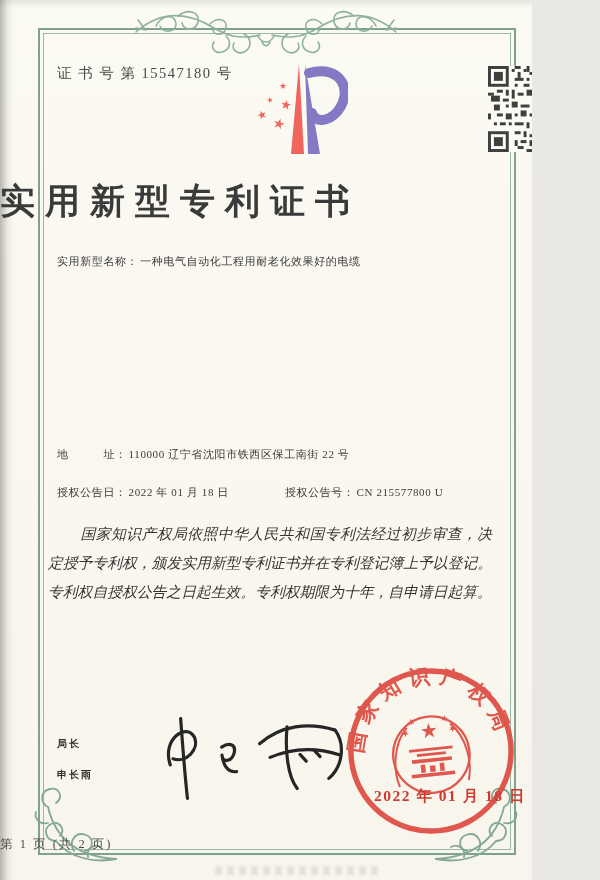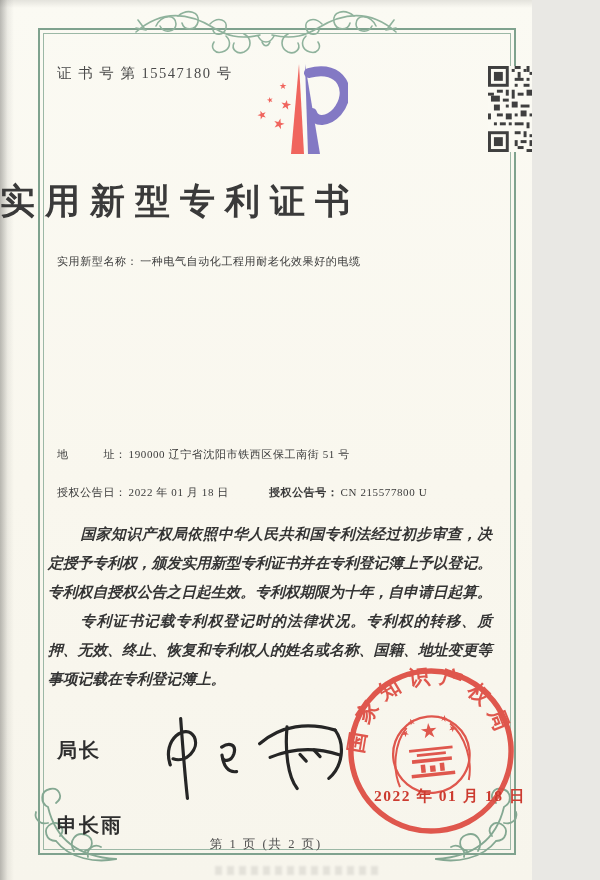--- a/index.html
+++ b/index.html
@@ -22,33 +22,33 @@
   .ornament-br{right:6px;bottom:14px;transform:scaleX(-1);}
   .cert-no{position:absolute;left:57px;top:64px;font-size:14.5px;letter-spacing:1.5px;color:#4a4a4a;}
   .logo{position:absolute;left:252px;top:58px;}
   .qr{position:absolute;left:488px;top:66px;}
   .title{position:absolute;left:0;right:0;top:178px;text-align:left;
     font-size:35px;font-weight:700;letter-spacing:10px;color:#3a3a3a;}
   .field-row{position:absolute;left:57px;right:36px;font-size:11px;
     letter-spacing:.6px;white-space:nowrap;color:#3b3b3b;}
   .field-row .lbl{margin-right:2px;}
   .r0{top:254px}.r1{top:295px}.r2{top:333px}.r3{top:371px}.r4{top:409px}.r5{top:447px}.r6{top:485px}
-  .grant-no{margin-left:40px;font-weight:bold;}
+  .grant-no{margin-left:56px;}
   .paragraphs{position:absolute;left:48px;right:40px;top:520px;
-    font-size:14.8px;line-height:29px;font-style:italic;color:#343434;text-align:justify;font-weight:bold;}
+    font-size:14.8px;line-height:29px;font-style:italic;color:#343434;text-align:justify;}
   .paragraphs p{margin:0;text-indent:2.2em;}
   .signer{position:absolute;left:57px;font-family:"Liberation Sans","DejaVu Sans",sans-serif;
-    font-size:20px;font-weight:600;color:#2e2e2e;letter-spacing:2px;}
+    font-size:10px;font-weight:600;color:#2e2e2e;letter-spacing:2px;}
   .signer-role{top:737px;}
-  .signer-name{top:812px;font-family:Liberation Mono, monospace;}
+  .signer-name{top:768px;font-family:Liberation Mono, monospace;}
   .signature{position:absolute;left:138px;top:708px;transform:rotate(-2deg);}
   .seal{position:absolute;left:340px;top:660px;opacity:.92;transform:rotate(-6deg);}
   .seal-date{position:absolute;left:374px;top:786px;color:#cc3b30;font-weight:700;
     font-size:15.5px;letter-spacing:1.5px;white-space:nowrap;}
-  .footer{position:absolute;left:0;right:0;top:836px;text-align:center;
+  .footer{position:absolute;left:0;right:0;top:836px;
     font-size:12.5px;letter-spacing:2px;color:#4c4c4c;}
   .bleed-smudge{position:absolute;left:215px;top:866px;width:165px;height:9px;opacity:.12;
     filter:blur(1px);
     background:repeating-linear-gradient(90deg,#5a5a5a 0 7px,transparent 7px 12px);}
 </style>
 </head>
 <body>
 
 <div class="page">
 
@@ -211,29 +211,28 @@
       <rect x="23" y="28" width="2" height="1"></rect>
     </g>
   </svg>
 
   <div class="title">实用新型专利证书</div>
 
   <div class="field-row r0">
     <span class="lbl">实用新型名称：</span><span>一种电气自动化工程用耐老化效果好的电缆</span>
   </div>
   <div class="field-row r5">
-    <span class="lbl">地　　　址：</span><span>190000  辽宁省沈阳市铁西区保工南街 51 号</span>
+    <span class="lbl">地　　　址：</span><span>110000  辽宁省沈阳市铁西区保工南街 22 号</span>
   </div>
   <div class="field-row r6">
     <span class="lbl">授权公告日：</span><span>2022 年 01 月 18 日</span><span class="lbl grant-no">授权公告号：</span><span>CN 215577800 U</span>
   </div>
 
   <div class="paragraphs">
     <p>国家知识产权局依照中华人民共和国专利法经过初步审查，决定授予专利权，颁发实用新型专利证书并在专利登记簿上予以登记。专利权自授权公告之日起生效。专利权期限为十年，自申请日起算。</p>
-    <p>专利证书记载专利权登记时的法律状况。专利权的转移、质押、无效、终止、恢复和专利权人的姓名或名称、国籍、地址变更等事项记载在专利登记簿上。</p>
   </div>
 
   <div class="signer signer-role">局长</div>
   <div class="signer signer-name">申长雨</div>
 
   <svg class="signature" width="230" height="95" viewBox="0 0 230 95">
     <g fill="none" stroke="#262626" stroke-width="3.2" stroke-linecap="round" stroke-linejoin="round">
       <path d="M32,54 C24,28 50,12 57,27 C62,39 48,53 35,48"></path>
       <path d="M44,8 C45,35 46,62 48,88"></path>
       <path d="M84,38 C92,33 99,36 96,45 C93,53 84,54 84,46 C85,56 89,64 98,63"></path>

